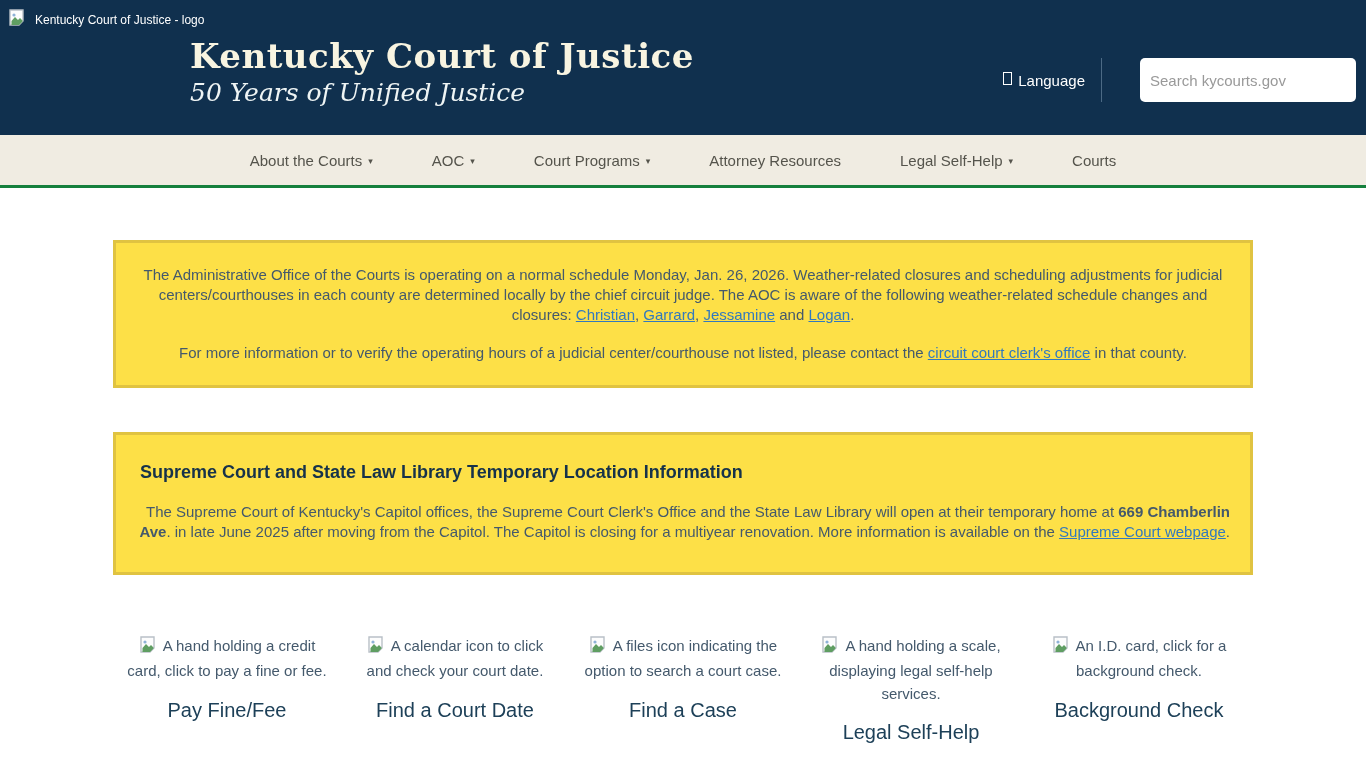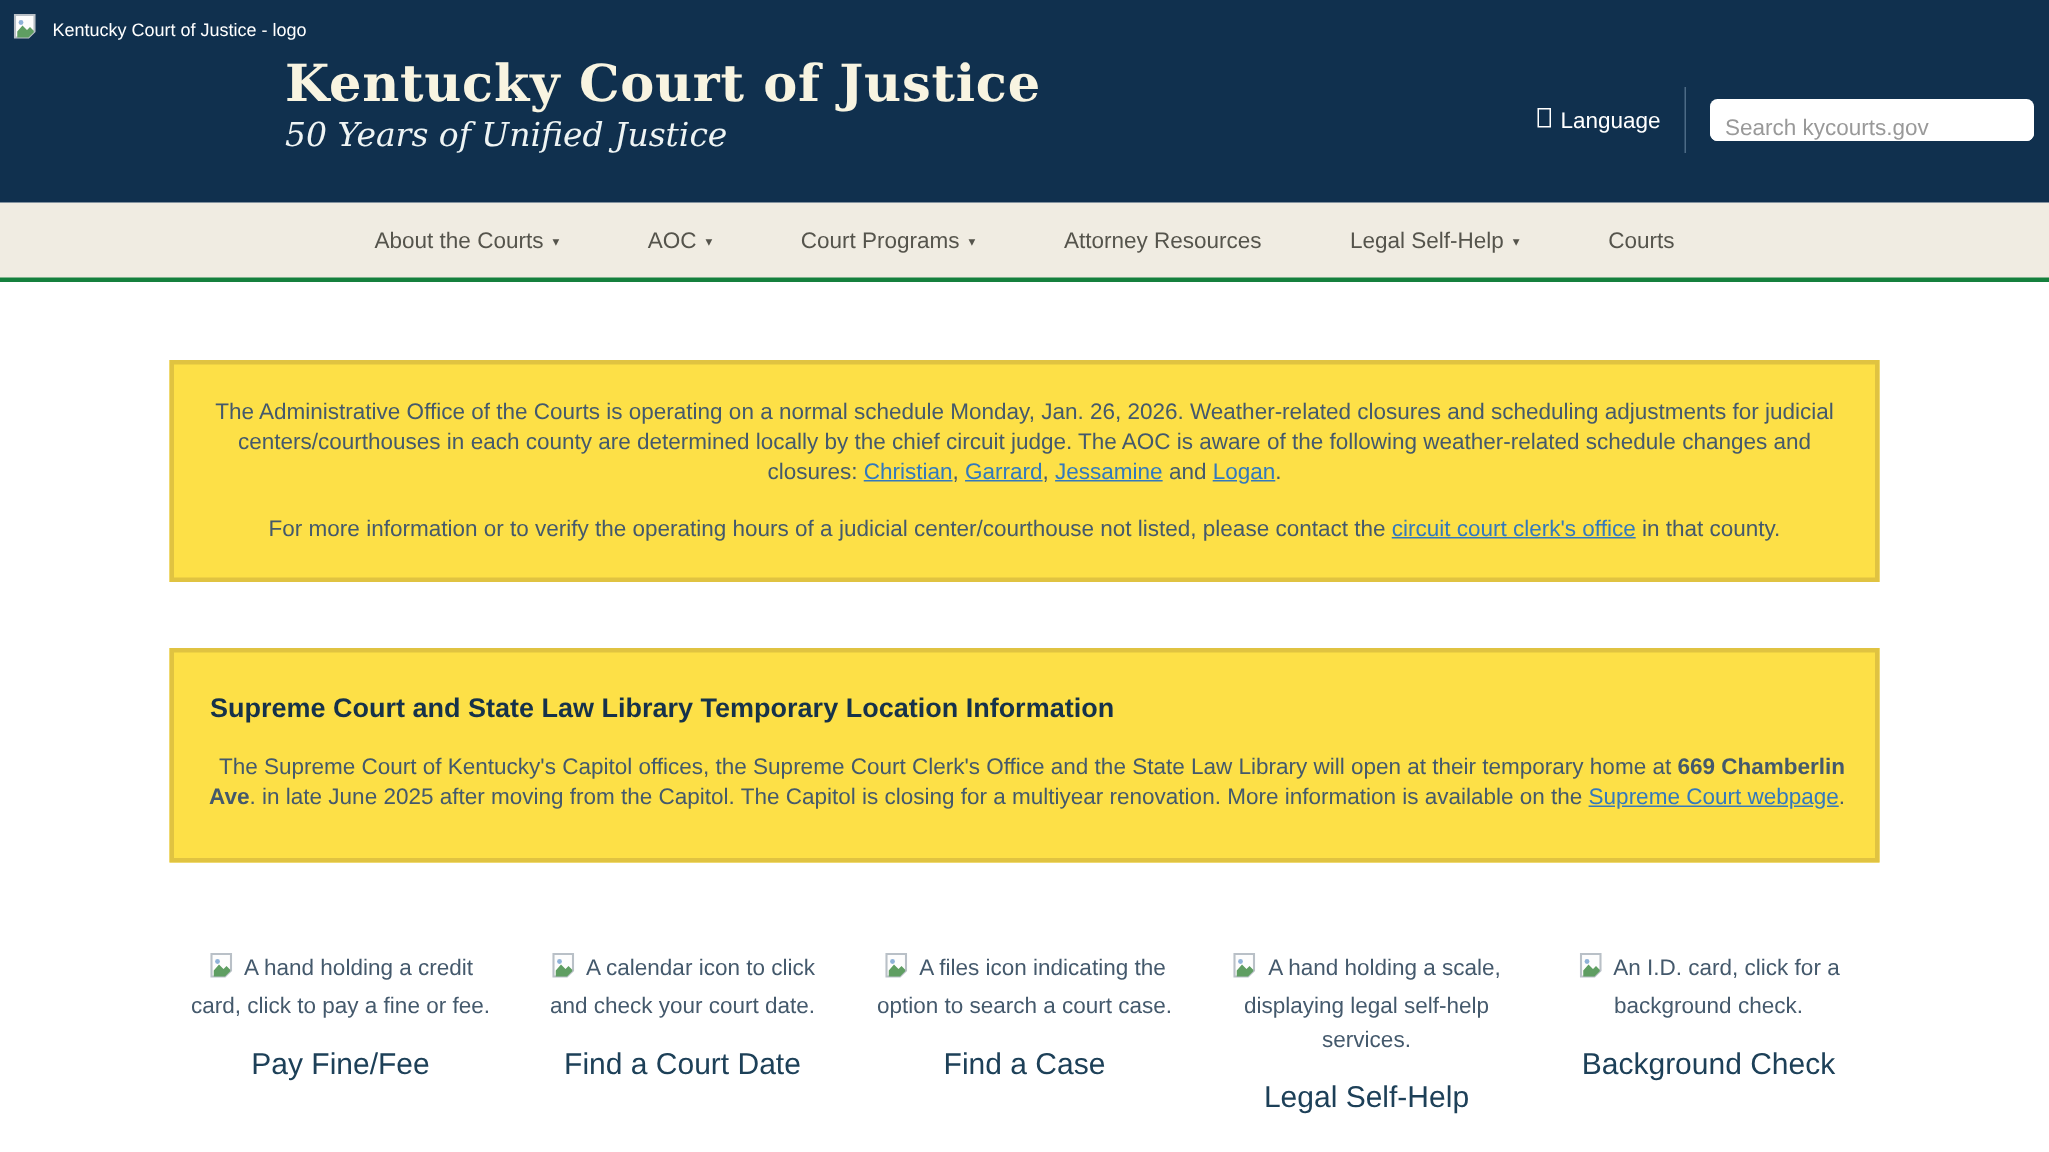--- a/index.html
+++ b/index.html
@@ -32,21 +32,21 @@
     font-family: "DejaVu Serif", serif;
     font-weight: bold;
     font-size: 34px;
     letter-spacing: 0.5px;
     color: #f8f4e1;
   }
   .site-subtitle {
     margin: 2px 0 0 0;
     font-family: "DejaVu Serif", serif;
     font-style: italic;
-    font-size: 22px;
+    font-size: 25px;
     color: #eef4f4;
   }
   .header-controls {
     position: absolute; top: 58px; right: 10px;
     display: flex; align-items: center;
   }
   .language {
     display: inline-flex; gap: 6px;
     color: #ffffff; font-size: 15px;
     cursor: pointer;
@@ -56,24 +56,25 @@
     display: inline-block;
     width: 9px; height: 13px;
     border: 1.5px solid currentColor;
   }
   .controls-divider {
     width: 1px; height: 44px;
     background: #4c6a85;
     margin: 0 16px;
   }
   .search-group {
-    display: flex; align-items: flex-end;
-    height: 28px; width: 216px;
+    display: flex; align-items: center;
+    height: 44px; width: 216px;
     border-radius: 5px; overflow: hidden;
     background: #ffffff;
+    margin-left: 22px;
   }
   .search-input {
     flex: 1; border: none; outline: none;
     padding: 0 10px;
     font-size: 15px; color: #333;
     font-family: "Liberation Sans", sans-serif;
   }
   .search-input::placeholder { color: #999; }
 
   

